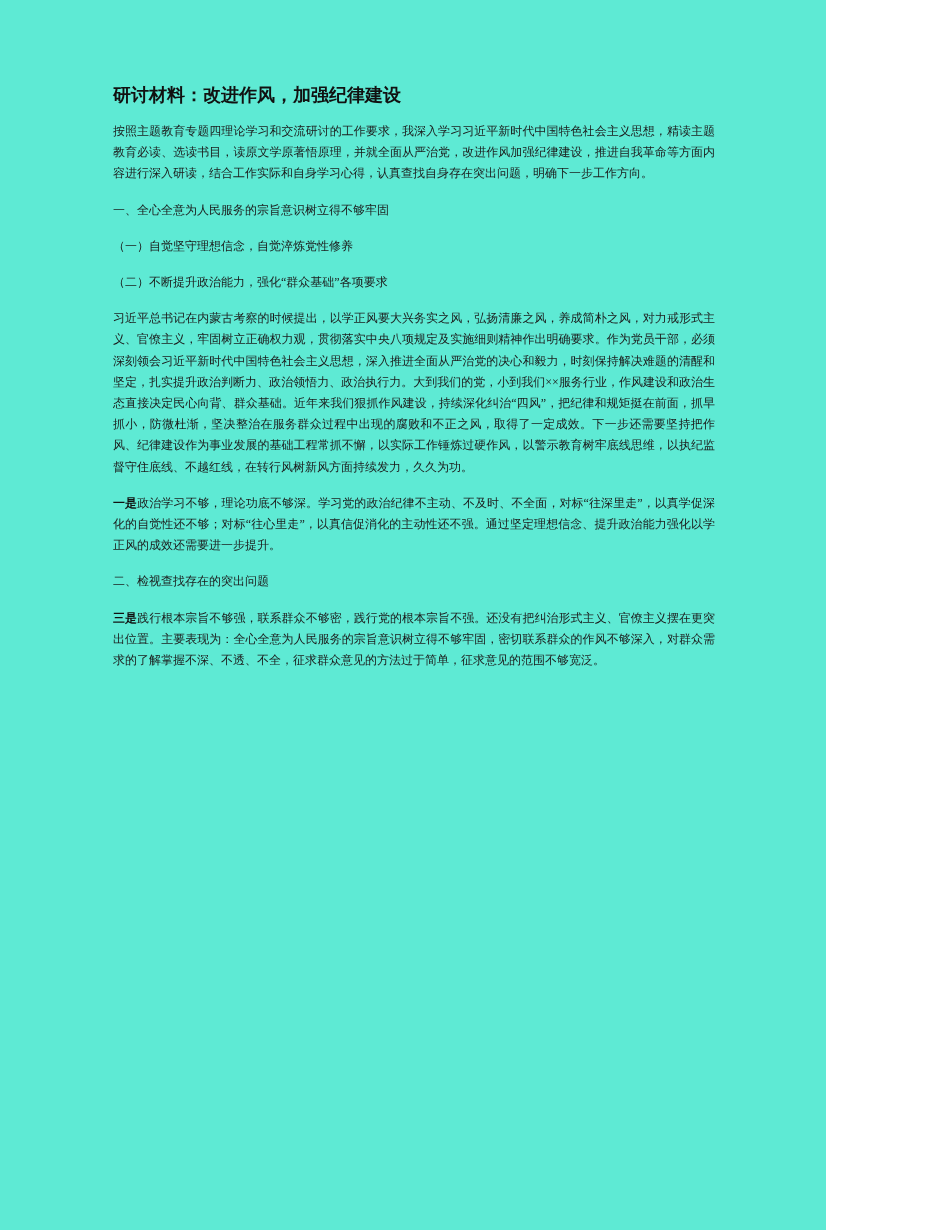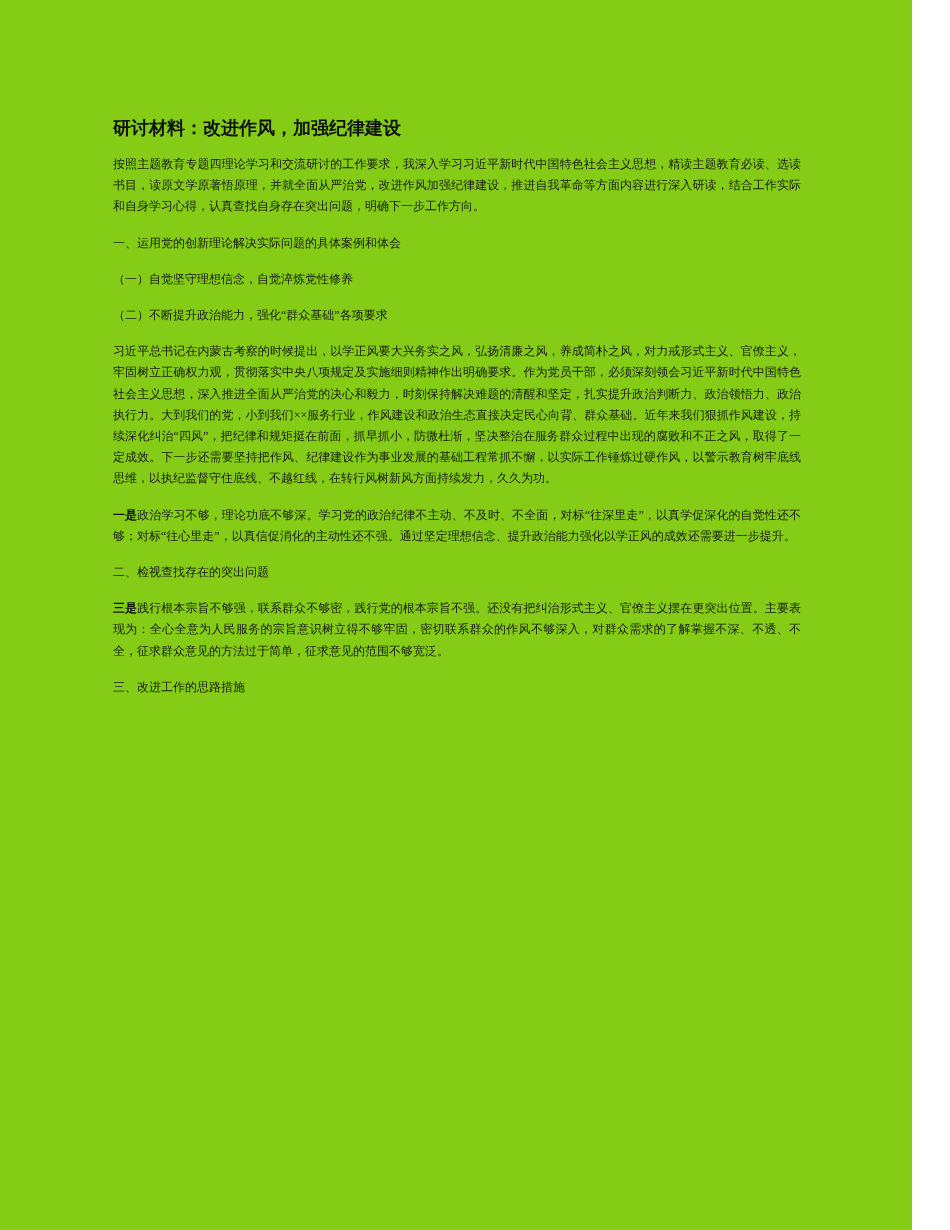--- a/index.html
+++ b/index.html
@@ -6,24 +6,24 @@
   html, body { margin: 0; padding: 0; }
   body {
     width: 950px;
     height: 1230px;
     background: #ffffff;
     color: #1b1b1b;
     font-family: "Liberation Serif", "DejaVu Serif", serif;
     overflow: hidden;
   }
   .page {
-    width: 912px;
+    width: 826px;
     height: 1230px;
-    padding: 117px 111px 40px 113px;
-    background: #84cc16;
+    padding: 84px 111px 40px 113px;
+    background: #5eead4;
   }
   .doc-title {
     font-size: 18px;
     font-weight: bold;
     line-height: 22px;
     margin: 0 0 15px 0;
     color: #111111;
   }
   .doc-block {
     font-size: 12px;
@@ -40,22 +40,21 @@
   }
   .doc-block:last-child { margin-bottom: 0; }
 </style>
 </head>
 <body>
 
 <div class="page">
   <h1 class="doc-title">研讨材料：改进作风，加强纪律建设</h1>
   <div id="doc-blocks">
       <p class="doc-block">按照主题教育专题四理论学习和交流研讨的工作要求，我深入学习习近平新时代中国特色社会主义思想，精读主题教育必读、选读书目，读原文学原著悟原理，并就全面从严治党，改进作风加强纪律建设，推进自我革命等方面内容进行深入研读，结合工作实际和自身学习心得，认真查找自身存在突出问题，明确下一步工作方向。</p>
-      <p class="doc-block">一、运用党的创新理论解决实际问题的具体案例和体会</p>
+      <p class="doc-block">一、全心全意为人民服务的宗旨意识树立得不够牢固</p>
       <p class="doc-block">（一）自觉坚守理想信念，自觉淬炼党性修养</p>
       <p class="doc-block">（二）不断提升政治能力，强化“群众基础”各项要求</p>
       <p class="doc-block">习近平总书记在内蒙古考察的时候提出，以学正风要大兴务实之风，弘扬清廉之风，养成简朴之风，对力戒形式主义、官僚主义，牢固树立正确权力观，贯彻落实中央八项规定及实施细则精神作出明确要求。作为党员干部，必须深刻领会习近平新时代中国特色社会主义思想，深入推进全面从严治党的决心和毅力，时刻保持解决难题的清醒和坚定，扎实提升政治判断力、政治领悟力、政治执行力。大到我们的党，小到我们××服务行业，作风建设和政治生态直接决定民心向背、群众基础。近年来我们狠抓作风建设，持续深化纠治“四风”，把纪律和规矩挺在前面，抓早抓小，防微杜渐，坚决整治在服务群众过程中出现的腐败和不正之风，取得了一定成效。下一步还需要坚持把作风、纪律建设作为事业发展的基础工程常抓不懈，以实际工作锤炼过硬作风，以警示教育树牢底线思维，以执纪监督守住底线、不越红线，在转行风树新风方面持续发力，久久为功。</p>
       <p class="doc-block"><b>一是</b>政治学习不够，理论功底不够深。学习党的政治纪律不主动、不及时、不全面，对标“往深里走”，以真学促深化的自觉性还不够；对标“往心里走”，以真信促消化的主动性还不强。通过坚定理想信念、提升政治能力强化以学正风的成效还需要进一步提升。</p>
       <p class="doc-block">二、检视查找存在的突出问题</p>
       <p class="doc-block"><b>三是</b>践行根本宗旨不够强，联系群众不够密，践行党的根本宗旨不强。还没有把纠治形式主义、官僚主义摆在更突出位置。主要表现为：全心全意为人民服务的宗旨意识树立得不够牢固，密切联系群众的作风不够深入，对群众需求的了解掌握不深、不透、不全，征求群众意见的方法过于简单，征求意见的范围不够宽泛。</p>
-      <p class="doc-block">三、改进工作的思路措施</p>
     </div>
 </div>
 
 </body></html>

